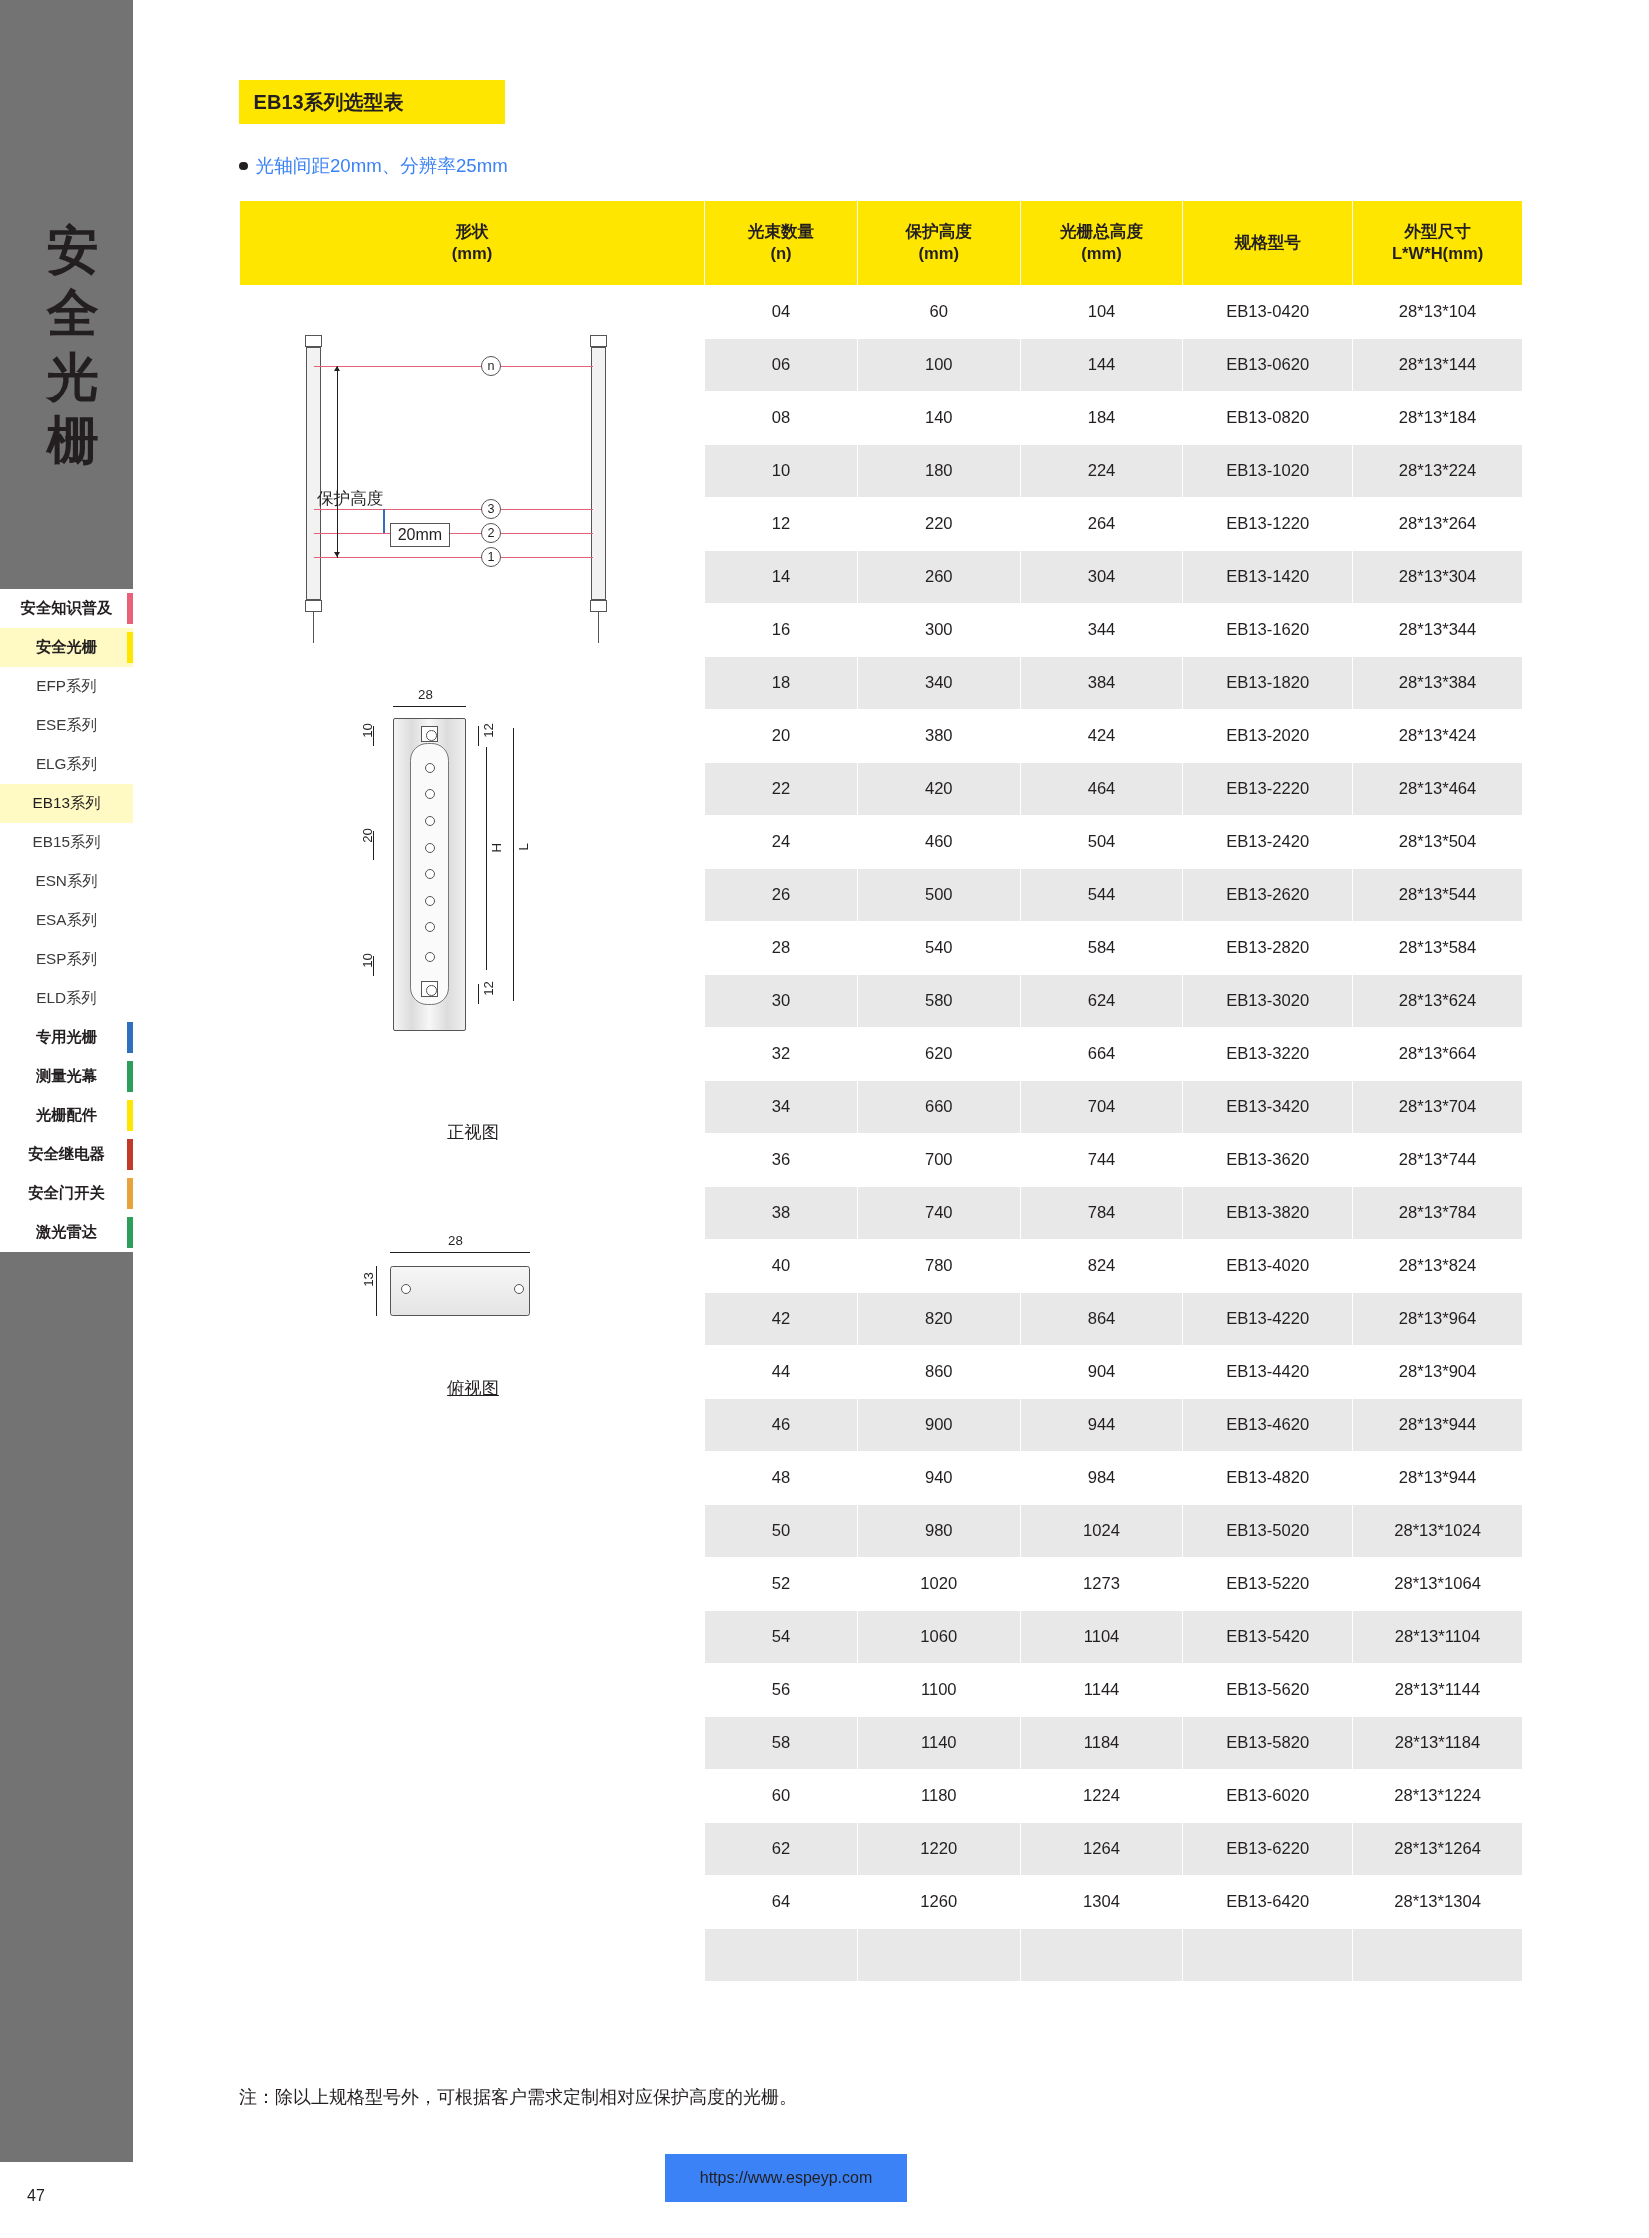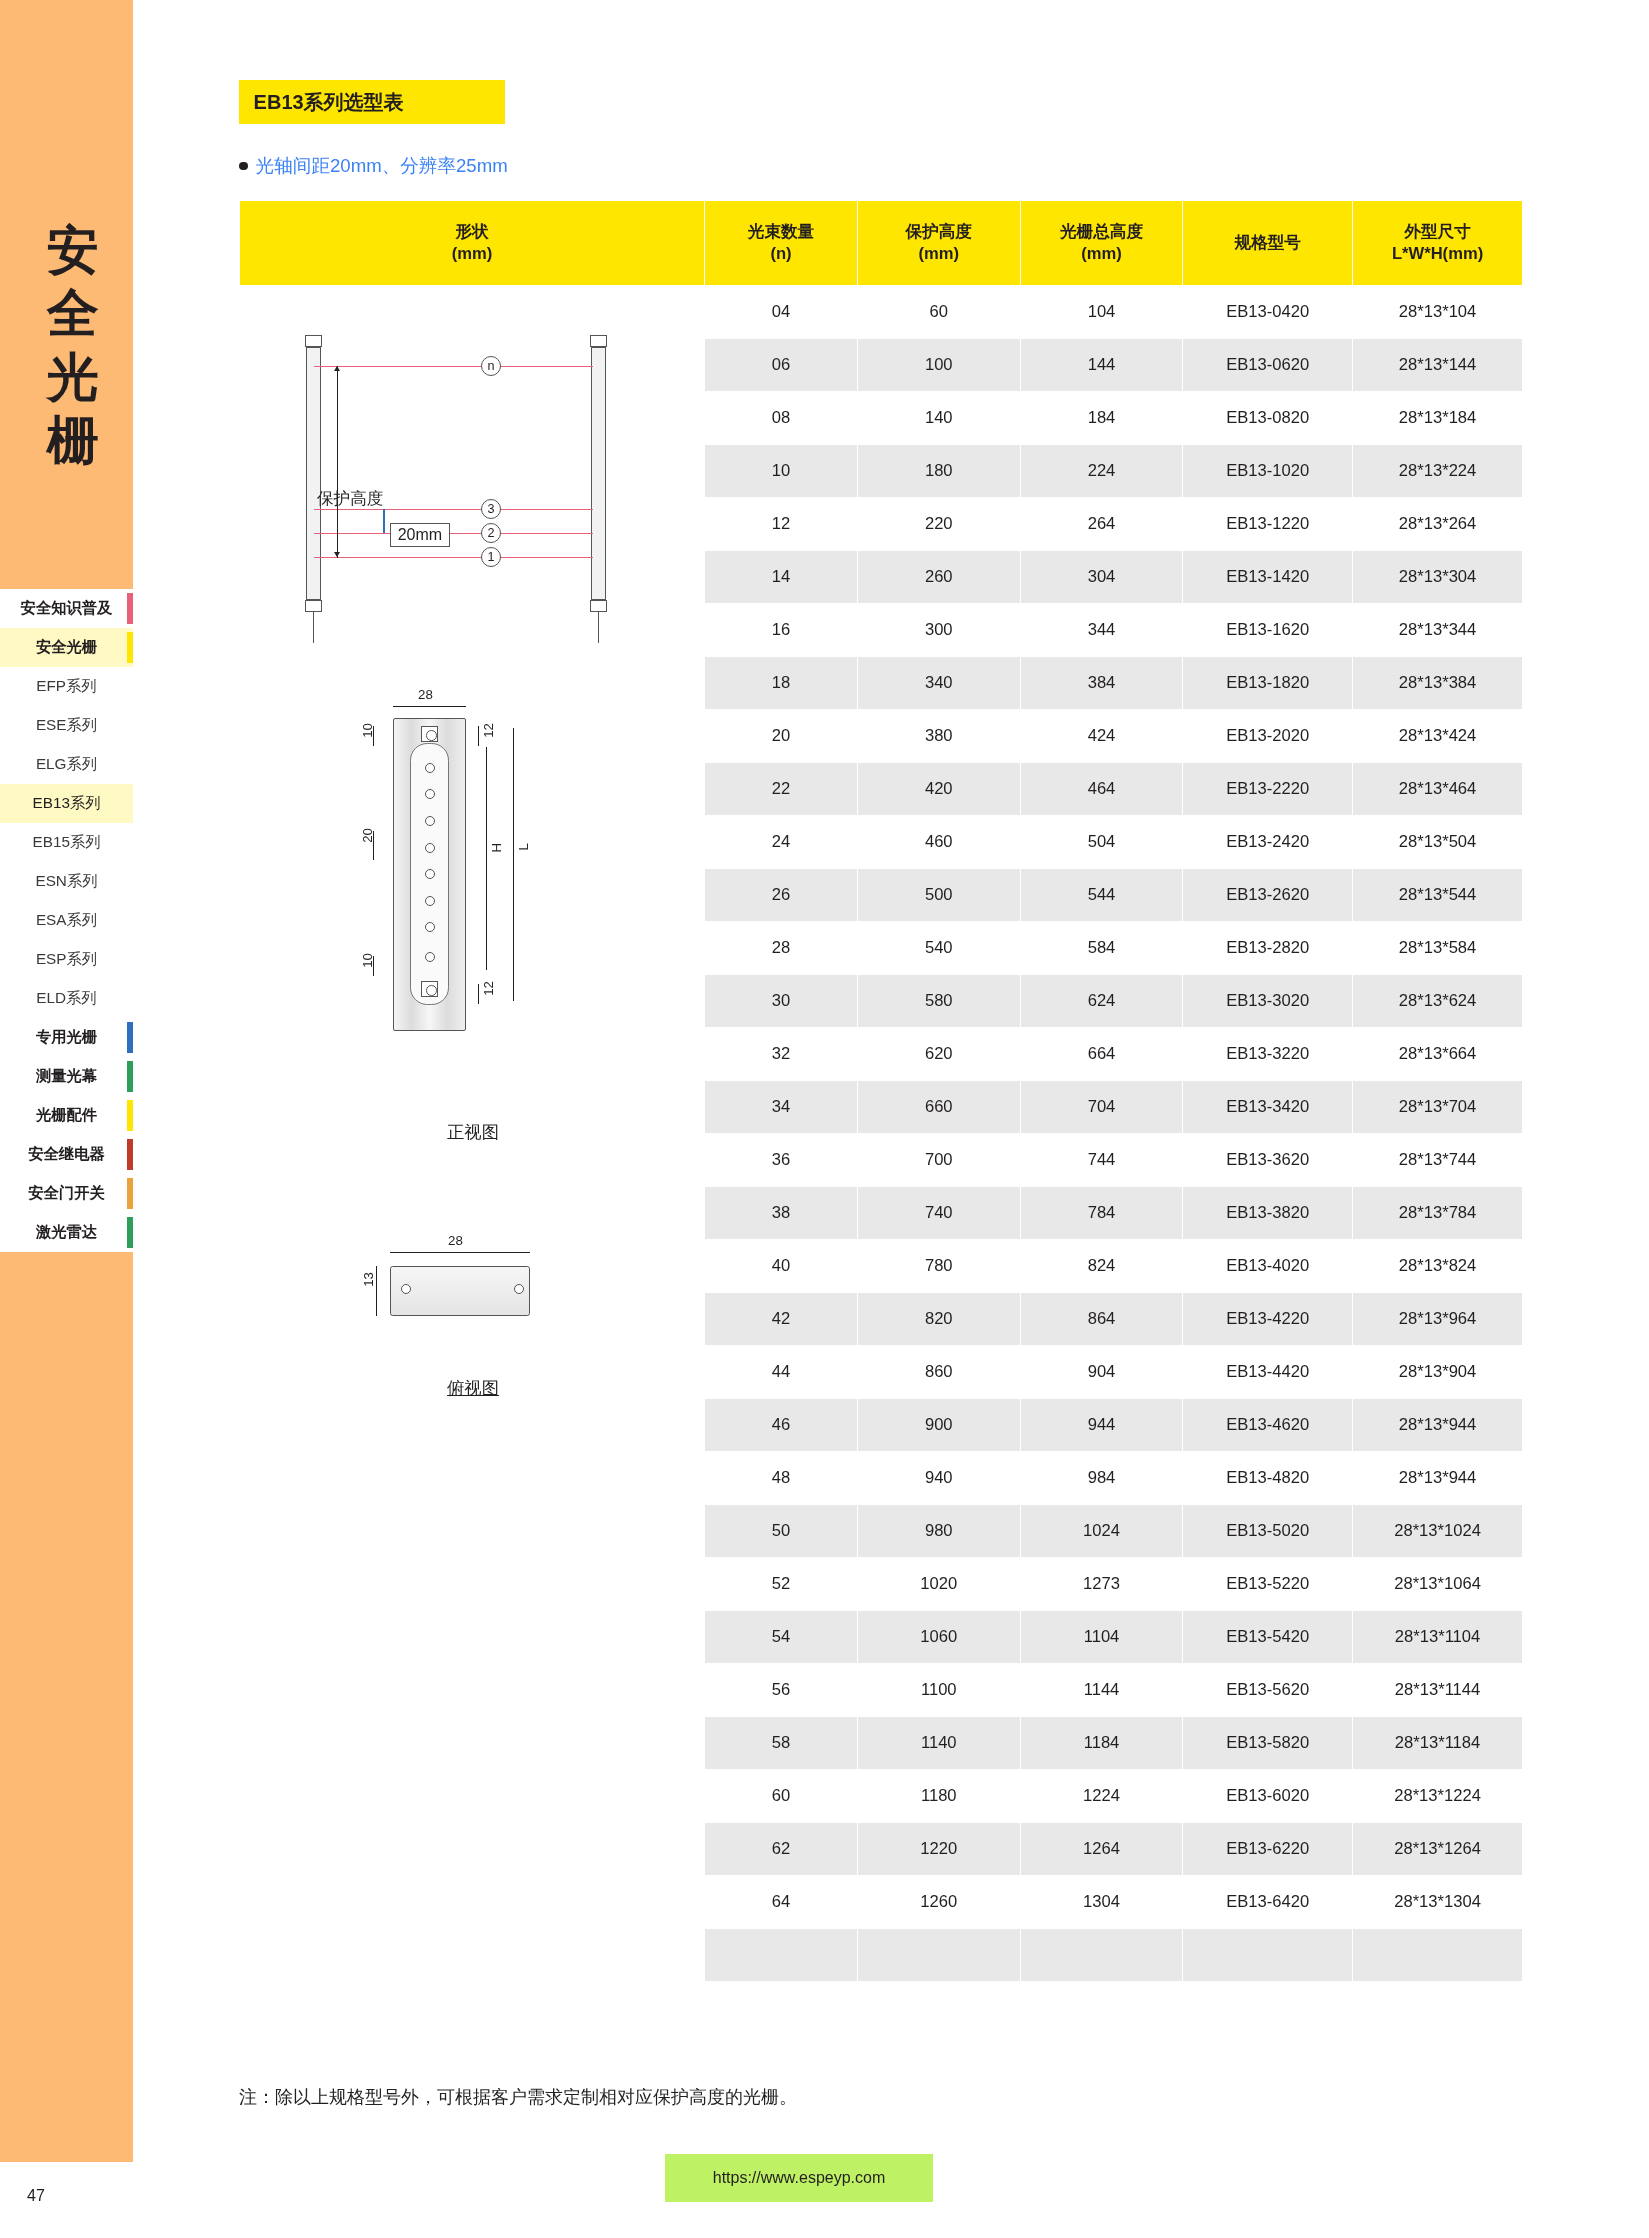--- a/index.html
+++ b/index.html
@@ -12,21 +12,21 @@
     position: relative;
     overflow: hidden;
   }
 
   
   #sidebar-rail {
     position: absolute;
     left: 0; top: 0;
     width: 133px;
     height: 2162px;
-    background: #fdba74;
+    background: #737373;
   }
   #sidebar-title {
     position: absolute;
     left: 37px;
     top: 219px;
     width: 73px;
     font-size: 52px;
     font-weight: bold;
     line-height: 1.22;
     color: #231f20;
@@ -188,21 +188,21 @@
     position:absolute; left:106px; top:2085px;
     font-size:18px; color:#231f20;
   }
 
   #footer-page {
     position:absolute; left:27px; top:2167px;
     font-size:16px; color:#231f20;margin-top:20px;
   }
   #footer-url {
     position:absolute; left:665px; top:2154px;
-    width:268px; height:48px; background:#bef264;
+    width:242px; height:48px; background:#3b82f6;
     display:flex; align-items:center; justify-content:center;
     font-size:16px; color:#231f20;
   }
 </style>
 </head>
 <body>
 
 <div id="sidebar-rail">
   <div id="sidebar-title">安全光栅</div>
   <div id="sidebar-nav">

